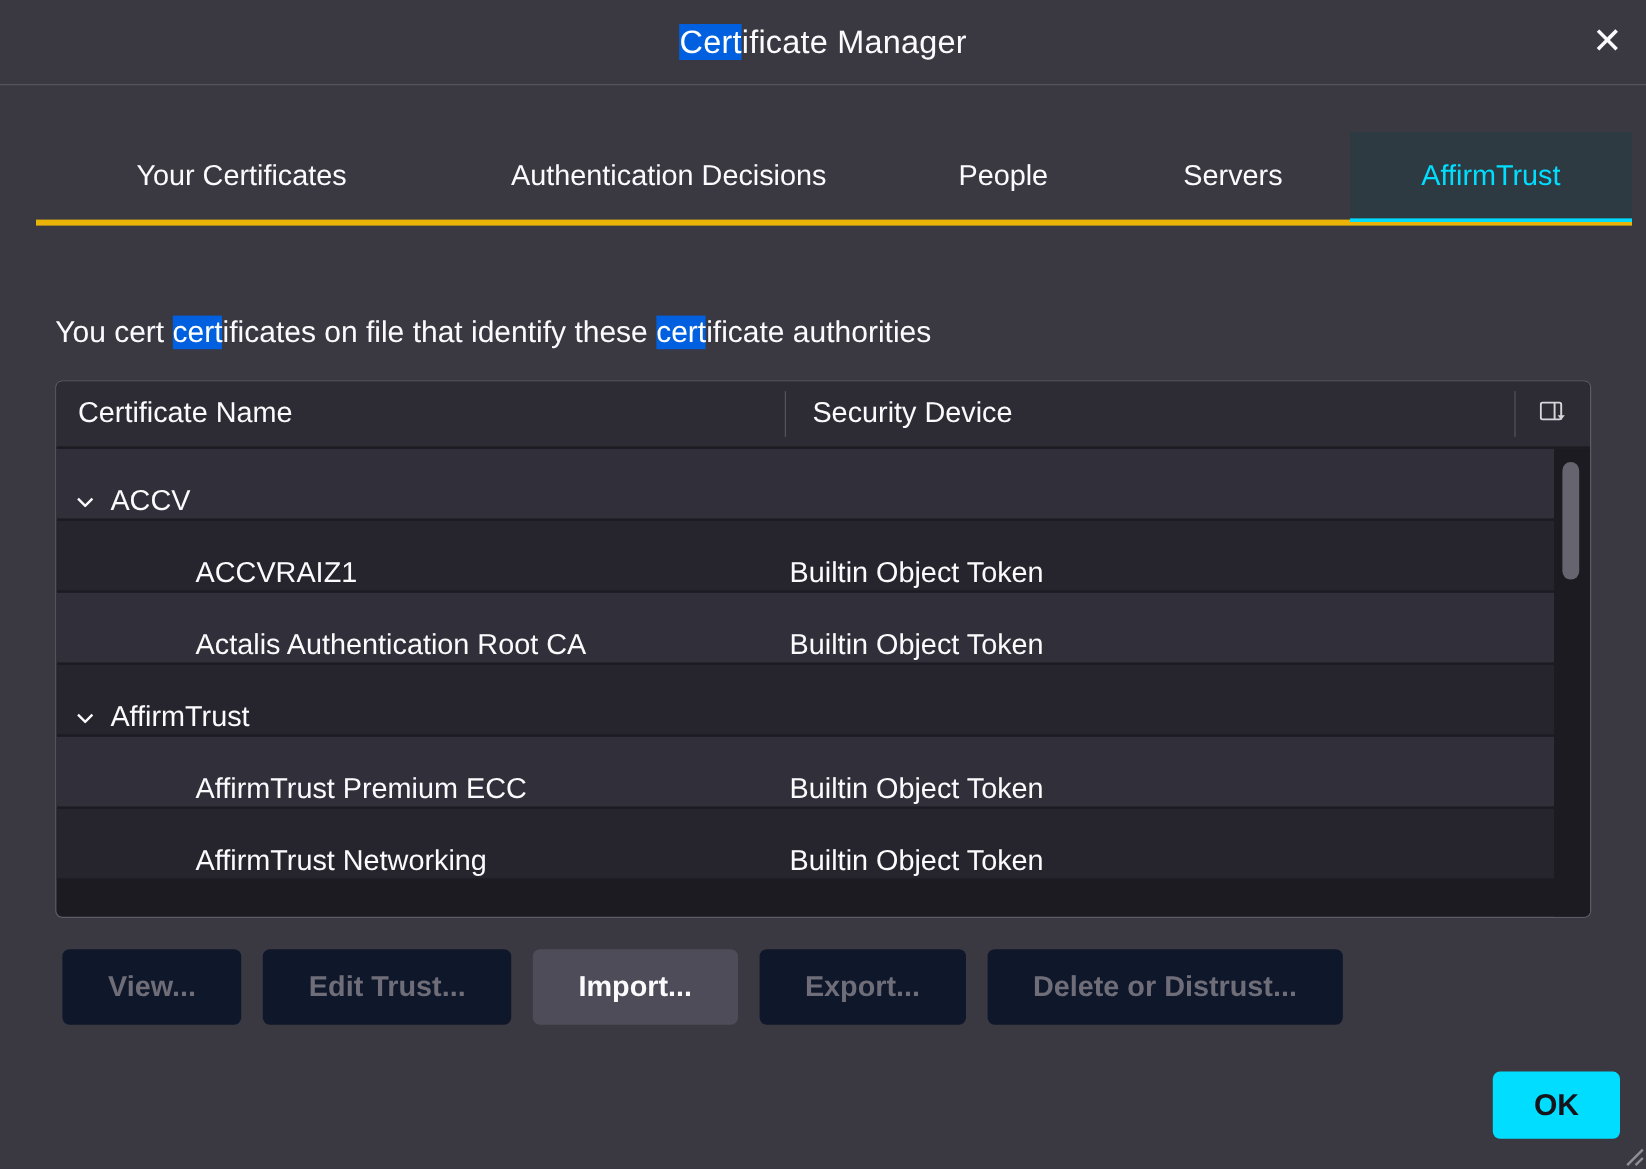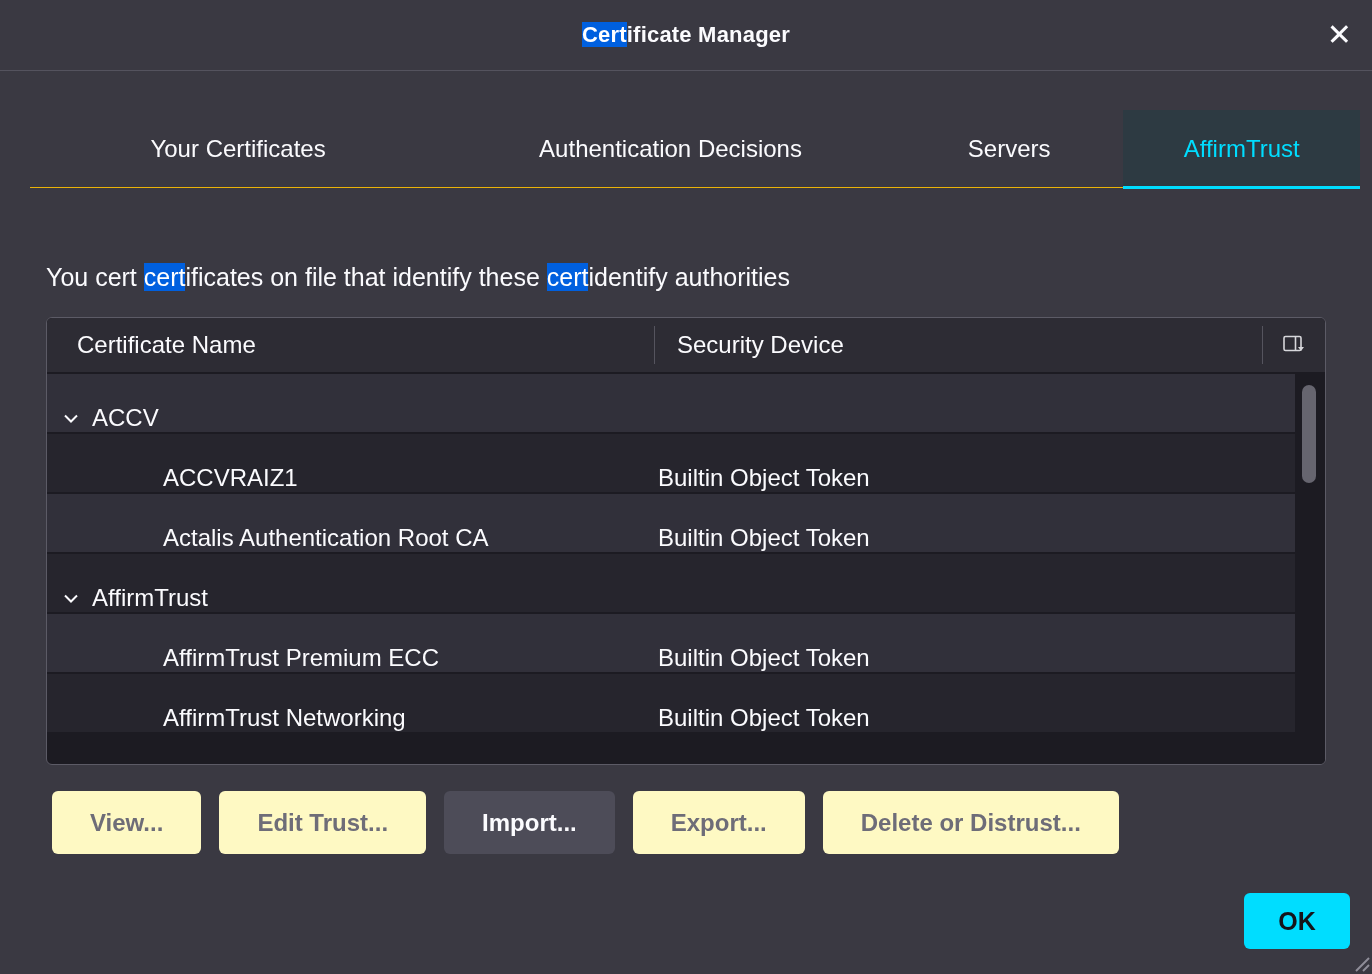--- a/index.html
+++ b/index.html
@@ -14,21 +14,21 @@
 
   
   .titlebar {
     height: 71px;
     border-bottom: 1px solid #54535e;
     display: flex;
     align-items: center;
     justify-content: center;
     position: relative;
   }
-  .title { font-size: 22px; font-weight: bold; letter-spacing: 0.2px; }
+  .title { font-size: 27px; font-weight: normal; letter-spacing: 0.2px; }
   .hl {
     background: var(--highlight, #0060df);
     color: #ffffff;
   }
   .close-btn {
     position: absolute;
     right: 20px;
     top: 50%;
     transform: translateY(-50%);
     font-size: 30px;
@@ -39,21 +39,21 @@
   }
 
   
   .tabs {
     position: absolute;
     top: 110px;
     left: 30px;
     right: 12px;
     height: 78px;
     display: flex;
-    border-bottom: 1px solid #eab308;
+    border-bottom: 5px solid #eab308;
   }
   .tab {
     display: flex;
     align-items: center;
     justify-content: center;
     font-size: 24px;
     color: #fbfbfe;
     cursor: pointer;
     position: relative;
   }
@@ -101,21 +101,21 @@
     background: #2d2c34;
     border-bottom: 2px solid #1c1b22;
   }
   .th {
     display: flex;
     align-items: center;
     font-size: 24px;
     color: #fbfbfe;
     cursor: pointer;
   }
-  .th-name { width: 607px; padding-left: 30px; }
+  .th-name { width: 607px; padding-left: 18px; }
   .th-device { flex: 1; padding-left: 22px; }
   .th-picker { width: 62px; justify-content: center; }
   .th-sep {
     width: 1px;
     background: #55545e;
     margin: 8px 0;
   }
 
   .tbody {
     position: relative;
@@ -175,21 +175,21 @@
   }
   .btn {
     height: 63px;
     padding: 0 38px;
     border-radius: 6px;
     font-size: 24px;
     font-weight: bold;
     display: flex;
     align-items: center;
     justify-content: center;
-    background: #fef9c3;
+    background: #0f172a;
     color: #6e6d78;
     cursor: default;
   }
   .btn.enabled {
     background: #4d4c58;
     color: #fbfbfe;
     cursor: pointer;
   }
 
   
@@ -224,25 +224,26 @@
 <body>
 
 <div class="titlebar">
   <div class="title"><span class="hl">Cert</span><span>ificate Manager</span></div>
   <div class="close-btn">✕</div>
 </div>
 
 <div class="tabs">
   <div class="tab">Your Certificates</div>
   <div class="tab">Authentication Decisions</div>
+  <div class="tab">People</div>
   <div class="tab">Servers</div>
   <div class="tab active">AffirmTrust</div>
 </div>
 
-<div class="desc"><span>You cert </span><span class="hl">cert</span><span>ificates on file that identify these </span><span class="hl">cert</span><span>identify authorities</span></div>
+<div class="desc"><span>You cert </span><span class="hl">cert</span><span>ificates on file that identify these </span><span class="hl">cert</span><span>ificate authorities</span></div>
 
 <div class="cert-table">
   <div class="thead">
     <div class="th th-name">Certificate Name</div>
     <div class="th-sep"></div>
     <div class="th th-device">Security Device</div>
     <div class="th-sep"></div>
     <div class="th th-picker">
       <span>
         <svg width="22" height="18" viewBox="0 0 22 18" fill="none">

